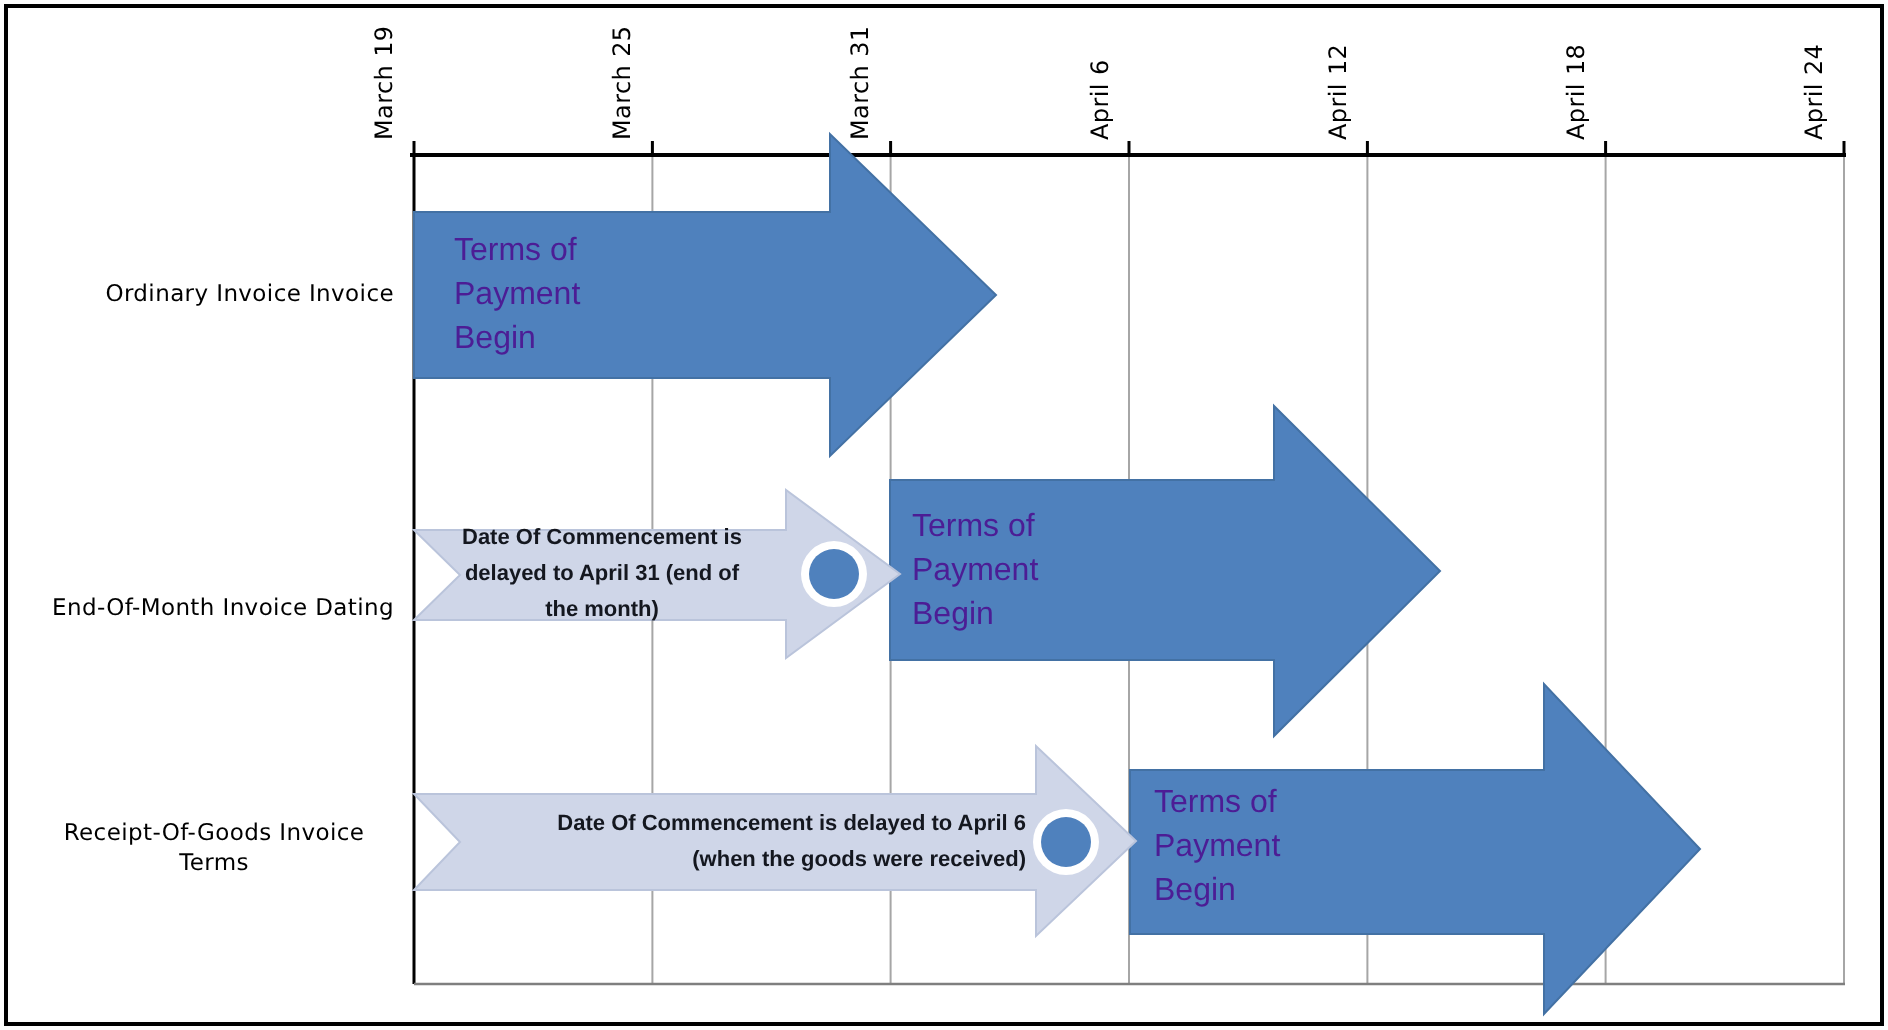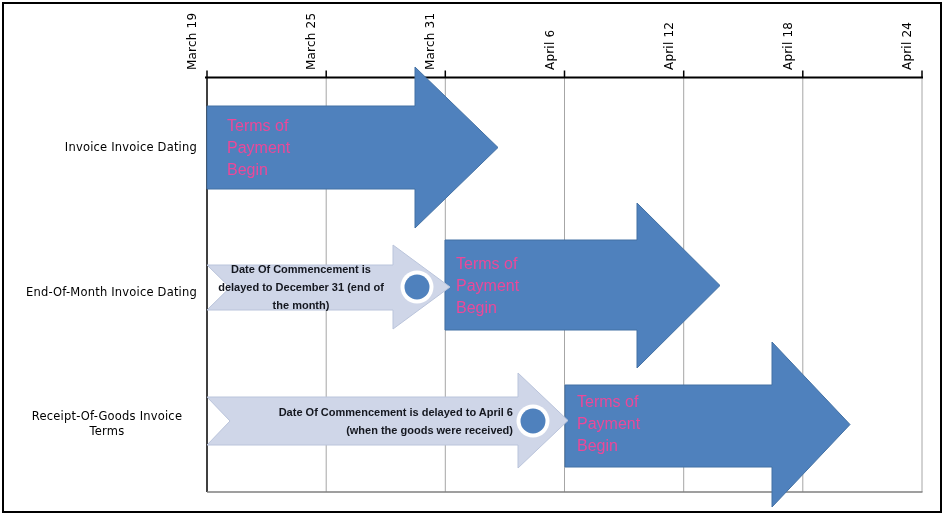--- a/index.html
+++ b/index.html
@@ -7,21 +7,21 @@
          font-family:"DejaVu Sans",sans-serif;color:#000;}
   .frame-border{position:absolute;inset:2px;border:2px solid #000;pointer-events:none;}
   svg.shapes{position:absolute;left:0;top:0;}
   .text-layer{position:absolute;inset:0;}
   .cat{position:absolute;right:747px;transform:translateY(-50%);font-size:11.5px;line-height:15px;
        letter-spacing:.2px;white-space:pre-line;text-align:right;}
   .cat.wrap{width:180px;text-align:center;}
   .date{position:absolute;top:55px;height:15px;line-height:15px;font-size:12px;letter-spacing:.2px;
         transform:rotate(-90deg);transform-origin:left bottom;white-space:nowrap;}
   .bigtext{position:absolute;transform:translateY(-50%);font-family:"Liberation Sans",sans-serif;
-           font-size:16px;line-height:22px;color:#ec4899;white-space:pre-line;}
+           font-size:16px;line-height:22px;color:#4c1d95;white-space:pre-line;}
   .smalltext{position:absolute;transform:translate(-50%,-50%);font-family:"Liberation Sans",sans-serif;
              font-size:11px;font-weight:700;line-height:18px;color:#14171f;white-space:pre-line;text-align:center;}
 </style>
 </head>
 <body>
 
 <div class="stage">
 
   <svg class="shapes" width="944" height="515" viewBox="0 0 944 515">
 
@@ -60,36 +60,36 @@
   <div class="text-layer">
 
     <span class="date" style="left:200px;">March 19</span>
     <span class="date" style="left:319.2px;">March 25</span>
     <span class="date" style="left:438.3px;">March 31</span>
     <span class="date" style="left:557.5px;">April 6</span>
     <span class="date" style="left:676.7px;">April 12</span>
     <span class="date" style="left:795.8px;">April 18</span>
     <span class="date" style="left:915px;">April 24</span>
 
-    <div class="cat" style="top:147px;">Invoice Invoice Dating</div>
-    <div class="cat" style="top:292px;">End-Of-Month Invoice Dating</div>
+    <div class="cat" style="top:147px;">Ordinary Invoice Invoice</div>
+    <div class="cat" style="top:304px;">End-Of-Month Invoice Dating</div>
     <div class="cat wrap" style="top:424px;">Receipt-Of-Goods Invoice
 Terms</div>
 
     <div class="bigtext" style="left:227px;top:148px;">Terms of
 Payment
 Begin</div>
     <div class="bigtext" style="left:456px;top:286px;">Terms of
 Payment
 Begin</div>
     <div class="bigtext" style="left:577px;top:424px;">Terms of
 Payment
 Begin</div>
 
     <div class="smalltext" style="left:301px;top:287px;width:210px;">Date Of Commencement is
-delayed to December 31 (end of
+delayed to April 31 (end of
 the month)</div>
     <div class="smalltext" style="left:363px;top:421px;width:300px;text-align:right;">Date Of Commencement is delayed to April 6
 (when the goods were received)</div>
   </div>
 
   <div class="frame-border"></div>
 </div>
 
 </body></html>

